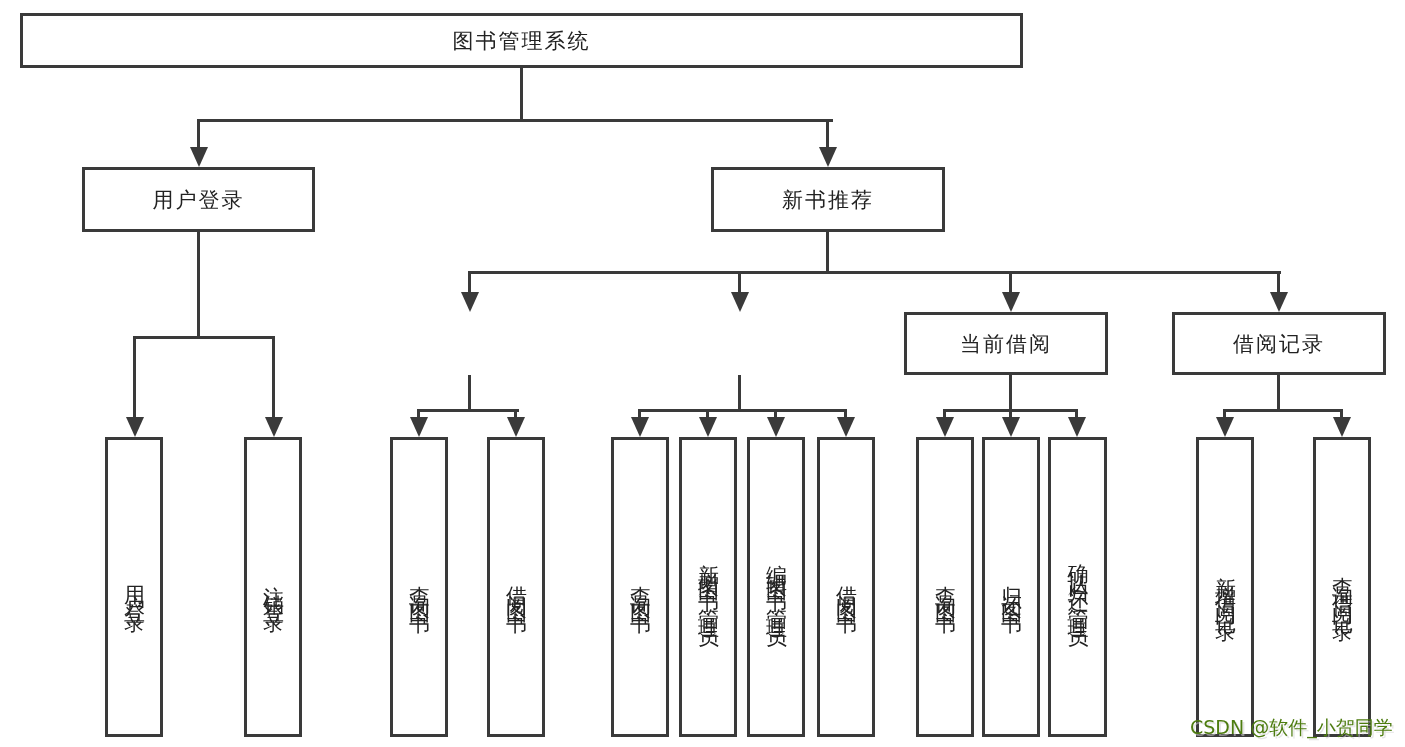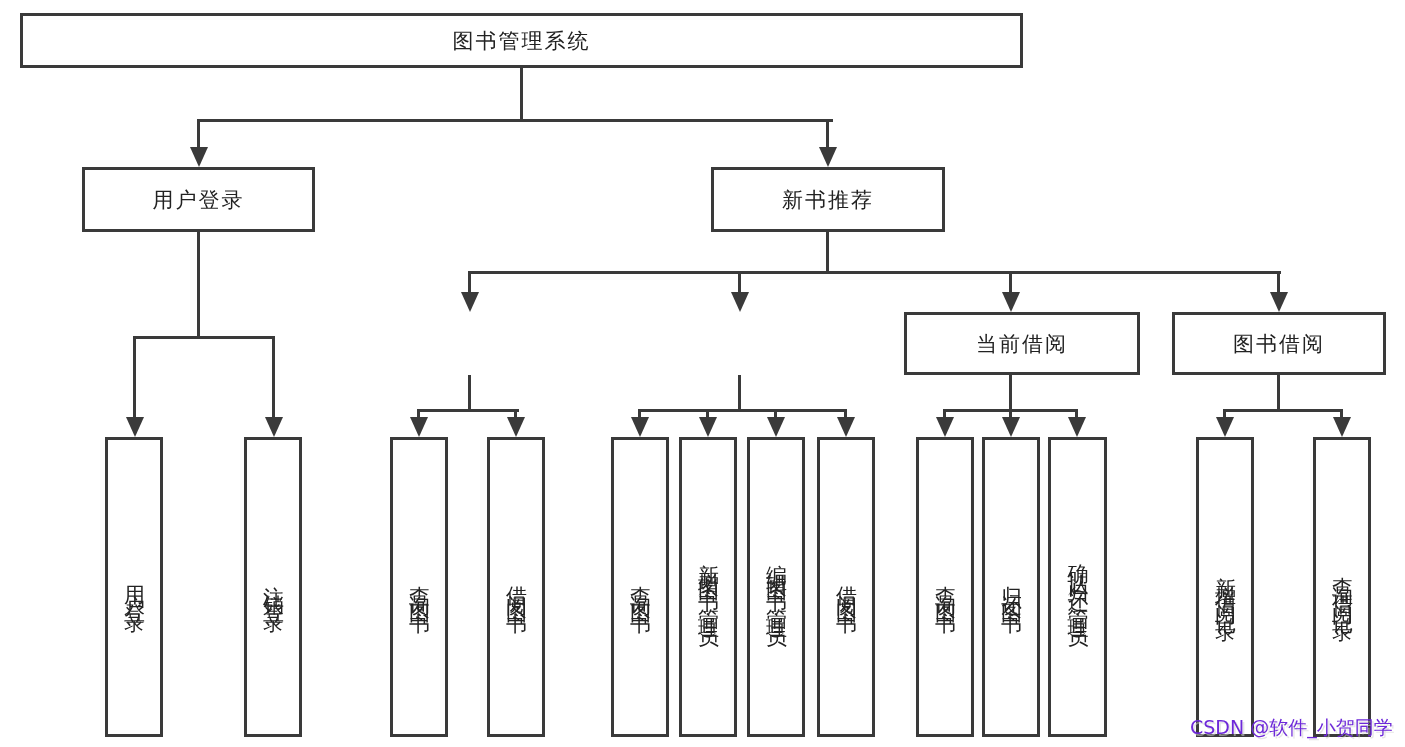--- a/index.html
+++ b/index.html
@@ -19,45 +19,45 @@
     color:#222222;line-height:1;white-space:nowrap;
   }
   .vl{position:absolute;width:3px;background:#3a3a3a;}
   .hl{position:absolute;height:3px;background:#3a3a3a;}
   .ar{
     position:absolute;width:0;height:0;
     border-left:9px solid transparent;border-right:9px solid transparent;
     border-top:20px solid #3a3a3a;
   }
   .watermark{
-    position:absolute;left:1190px;top:715px;font-size:19px;color:#6d28d9;
+    position:absolute;left:1190px;top:715px;font-size:19px;color:#4d7c0f;
     text-shadow:2px 2px 0 rgba(210,210,210,0.55);white-space:nowrap;z-index:5;
   }
 </style>
 </head>
 <body>
 
 <div class="stage">
 
   <div class="node" style="left:20px;top:13px;width:1003px;height:55px;">
     <span class="hlabel">图书管理系统</span>
   </div>
 
   <div class="node" style="left:82px;top:167px;width:233px;height:65px;">
     <span class="hlabel">用户登录</span>
   </div>
   <div class="node" style="left:711px;top:167px;width:234px;height:65px;">
     <span class="hlabel">新书推荐</span>
   </div>
 
-  <div class="node" style="left:904px;top:312px;width:236px;height:63px;">
+  <div class="node" style="left:904px;top:312px;width:204px;height:63px;">
     <span class="hlabel">当前借阅</span>
   </div>
   <div class="node" style="left:1172px;top:312px;width:214px;height:63px;">
-    <span class="hlabel">图书借阅</span>
+    <span class="hlabel">借阅记录</span>
   </div>
 
   <div class="node" style="left:105px;top:437px;width:58px;height:300px;">
     <span class="vlabel">用户登录</span>
   </div>
   <div class="node" style="left:244px;top:437px;width:58px;height:300px;">
     <span class="vlabel">注销登录</span>
   </div>
 
   <div class="node" style="left:390px;top:437px;width:58px;height:300px;">

